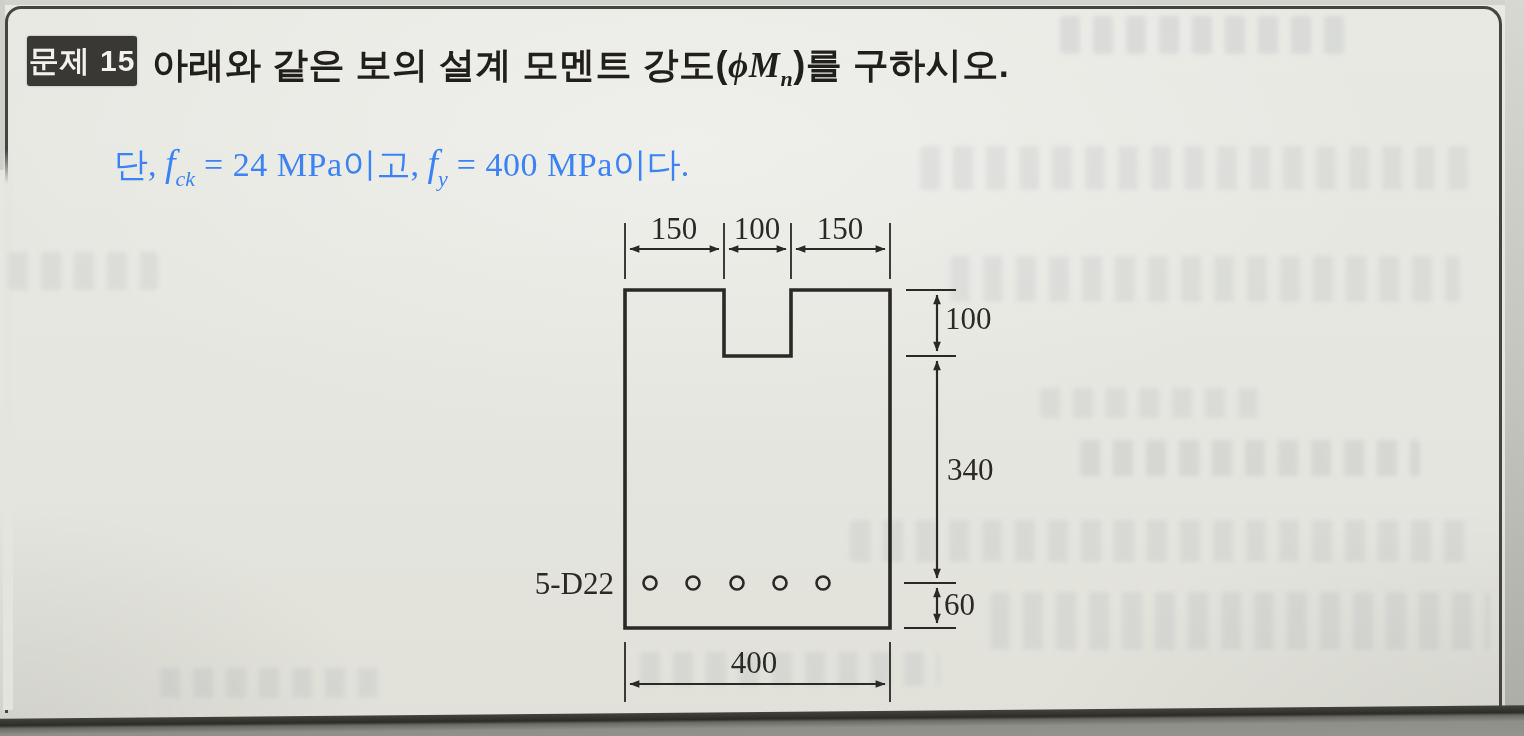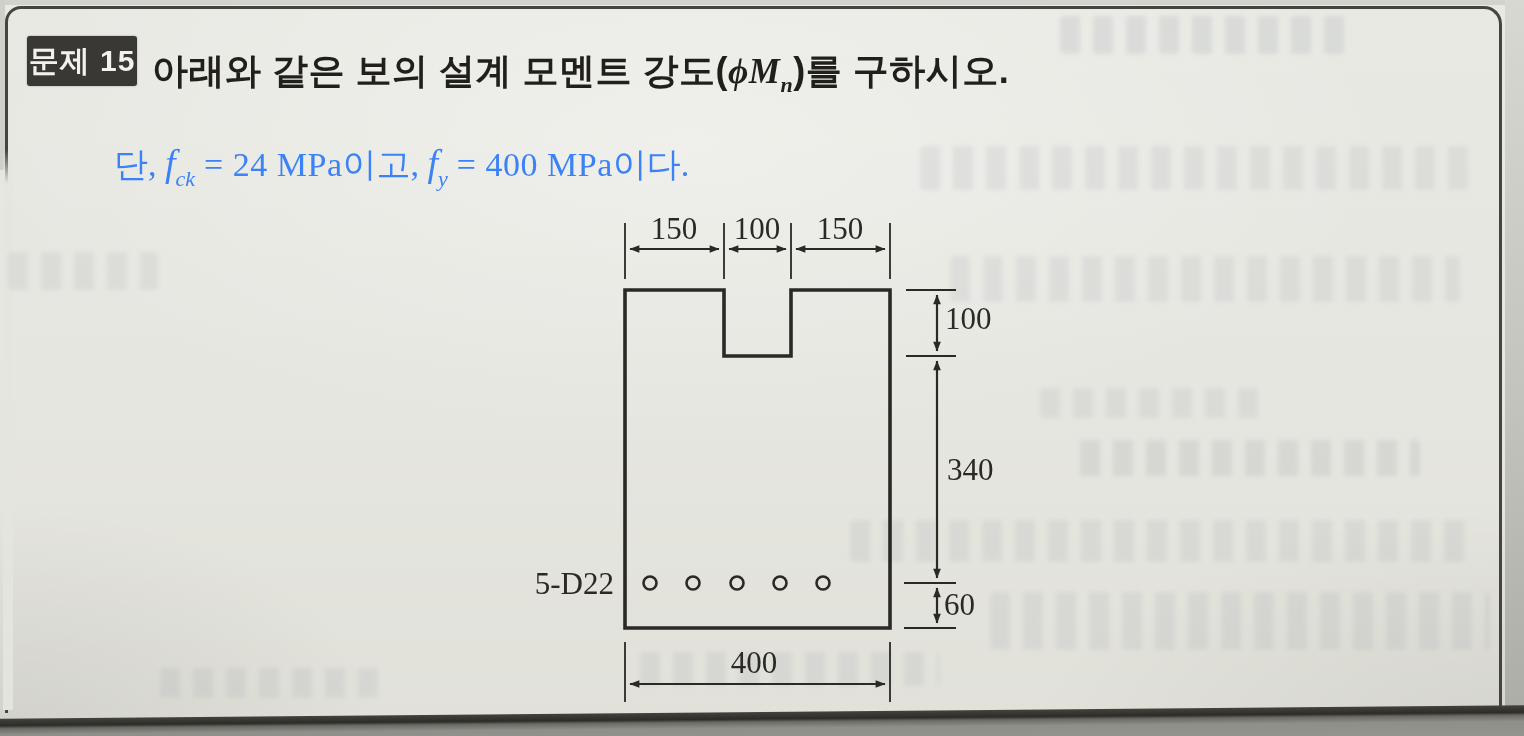--- a/index.html
+++ b/index.html
@@ -37,21 +37,21 @@
   }
   
   .badge{
     position:absolute;left:27px;top:36px;width:110px;height:50px;
     background:#3a3835;border-radius:3px;
     display:flex;align-items:center;justify-content:center;
     color:#f2f1ed;font-size:30px;font-weight:800;letter-spacing:1px;
     box-shadow:0 0 2px rgba(0,0,0,.35);
   }
   .title{
-    position:absolute;left:152px;top:46px;height:52px;line-height:50px;
+    position:absolute;left:152px;top:40px;height:52px;line-height:50px;
     font-size:36px;font-weight:800;letter-spacing:.5px;color:#211f1b;
     white-space:nowrap;
   }
   .title .math{font-family:"Liberation Serif", serif;font-style:italic;font-weight:600;font-size:35px;}
   .title .msub{font-family:"Liberation Serif", serif;font-style:italic;font-weight:600;
     font-size:22px;vertical-align:-9px;}
   .cond{
     position:absolute;left:114px;top:136px;height:58px;line-height:54px;
     font-size:34px;color:#3b82f6;white-space:nowrap;
     font-family:"Liberation Serif", serif;

